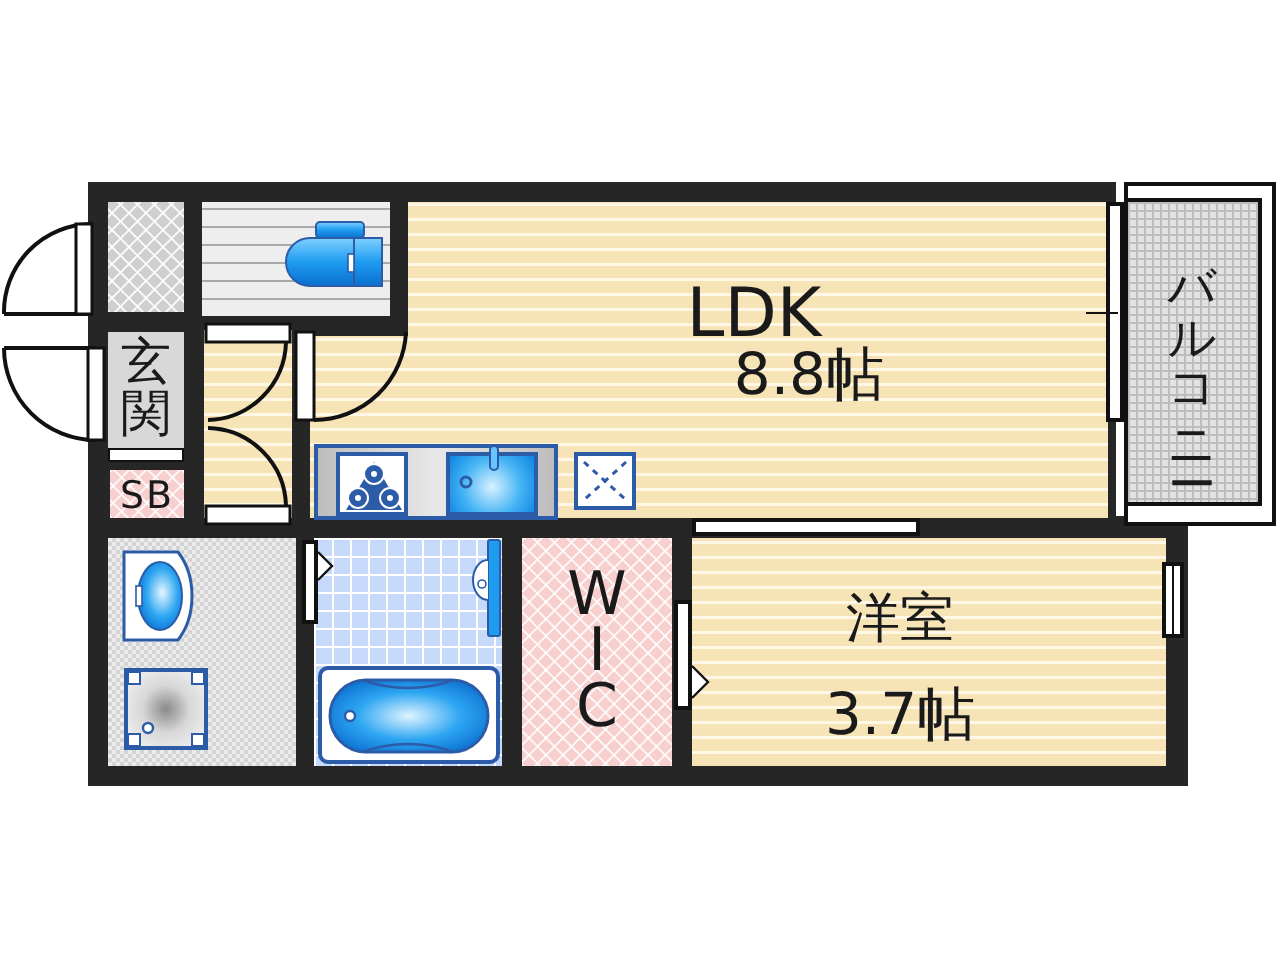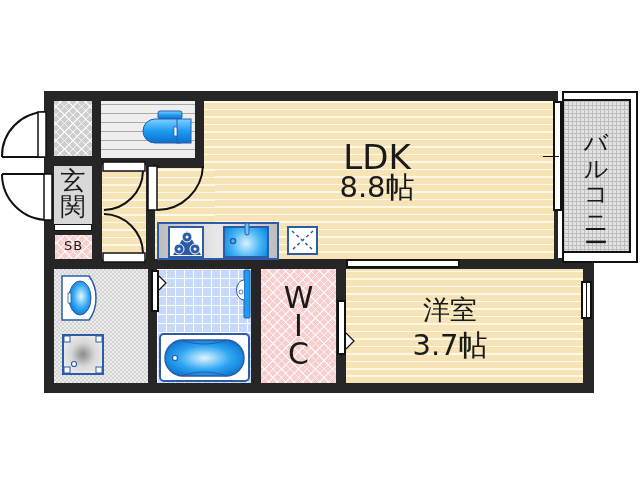--- a/index.html
+++ b/index.html
@@ -38,32 +38,32 @@
     <rect x="21" y="0" width="24" height="8" rx="2" fill="url(#tg)" stroke="#2c5ca8" stroke-width="1"></rect>
     <path d="M18 8 H44 V32 H18 A12 12 0 0 1 18 8 Z" fill="url(#tg)" stroke="#2c5ca8" stroke-width="1"></path>
     <rect x="40" y="8" width="14" height="24" fill="url(#tg)" stroke="#2c5ca8" stroke-width="1"></rect>
     <rect x="37" y="16" width="3" height="9" fill="#ffffff" stroke="#2c5ca8" stroke-width="0.8"></rect>
   </svg>
 </div>
 
 <div class="abs floor" style="left:204px;top:101px;width:350px;height:158px;"></div>
 <div class="abs floor" style="left:155px;top:168px;width:60px;height:91px;"></div>
 <div class="label" style="left:322px;top:140px;width:110px;font-size:34px;">LDK</div>
-<div class="label" style="left:312px;top:172px;width:130px;font-size:29px;">8.8帖</div>
+<div class="label" style="left:312px;top:172px;width:130px;font-size:29px;text-align:right;">8.8帖</div>
 
 <div class="abs floor" style="left:102px;top:165px;width:44px;height:94px;"></div>
 
 <div class="abs" style="left:54px;top:166px;width:38px;height:64px;background:#d8d8d8;"></div>
 <div class="label" style="left:54px;top:168px;width:38px;font-size:25px;">玄</div>
 <div class="label" style="left:54px;top:194px;width:38px;font-size:25px;">関</div>
 
 <div class="abs" style="left:54px;top:224px;width:38px;height:7px;background:#fff;border:1px solid #111;"></div>
 
 <div class="abs pink" style="left:55px;top:235px;width:37px;height:24px;"></div>
-<div class="label" style="left:55px;top:239px;width:37px;font-size:13px;letter-spacing:1px;">SB</div>
+<div class="label" style="left:55px;top:239px;width:37px;font-size:19px;letter-spacing:1px;">SB</div>
 
 <div class="abs" style="left:157px;top:222px;width:122px;height:38px;background:linear-gradient(90deg,#bdbdbd,#e8e8e8,#bdbdbd);border:2px solid #2c5ca8;"></div>
 <div class="abs" style="left:168px;top:226px;width:36px;height:32px;background:#ffffff;border:2px solid #2c5ca8;">
   <svg width="34" height="30" viewBox="0 0 34 30">
     <path d="M17 3 L31 27 L3 27 Z" fill="#2c5ca8"></path>
     <circle cx="17" cy="9" r="5" fill="#2c5ca8" stroke="#fff" stroke-width="1"></circle>
     <circle cx="9" cy="21" r="5" fill="#2c5ca8" stroke="#fff" stroke-width="1"></circle>
     <circle cx="25" cy="21" r="5" fill="#2c5ca8" stroke="#fff" stroke-width="1"></circle>
     <circle cx="17" cy="9" r="1.5" fill="#fff"></circle>
       <circle cx="9" cy="21" r="1.5" fill="#fff"></circle>
@@ -132,21 +132,21 @@
   </svg>
 </div>
 
 <div class="abs pink" style="left:261px;top:269px;width:75px;height:114px;"></div>
 <div class="label" style="left:261px;top:282px;width:75px;font-size:30px;">W</div>
 <div class="label" style="left:261px;top:310px;width:75px;font-size:30px;">I</div>
 <div class="label" style="left:261px;top:338px;width:75px;font-size:30px;">C</div>
 
 <div class="abs floor" style="left:346px;top:269px;width:237px;height:114px;"></div>
 <div class="label" style="left:395px;top:296px;width:110px;font-size:27px;">洋室</div>
-<div class="label" style="left:385px;top:330px;width:130px;font-size:29px;">3.7帖</div>
+<div class="label" style="left:385px;top:342px;width:130px;font-size:29px;">3.7帖</div>
 
 <div class="abs" style="left:562px;top:91px;width:76px;height:172px;background:#ffffff;border:2px solid #111;"></div>
 <div class="abs grid-gray" style="left:562px;top:99px;width:69px;height:154px;border:2px solid #111;"></div>
 <div class="label" style="left:584px;top:116px;width:24px;font-size:24px;writing-mode:vertical-rl;letter-spacing:1px;">バルコニー</div>
 
 <div class="abs win" style="left:553px;top:101px;width:9px;height:110px;"></div>
 <div class="abs" style="left:543px;top:156px;width:16px;height:1px;background:#111;"></div>
 <div class="abs win" style="left:581px;top:281px;width:11px;height:38px;background:repeating-linear-gradient(90deg,#fff 0 3px,#111 3px 4px);"></div>
 <div class="abs win" style="left:346px;top:259px;width:114px;height:9px;"></div>
 

